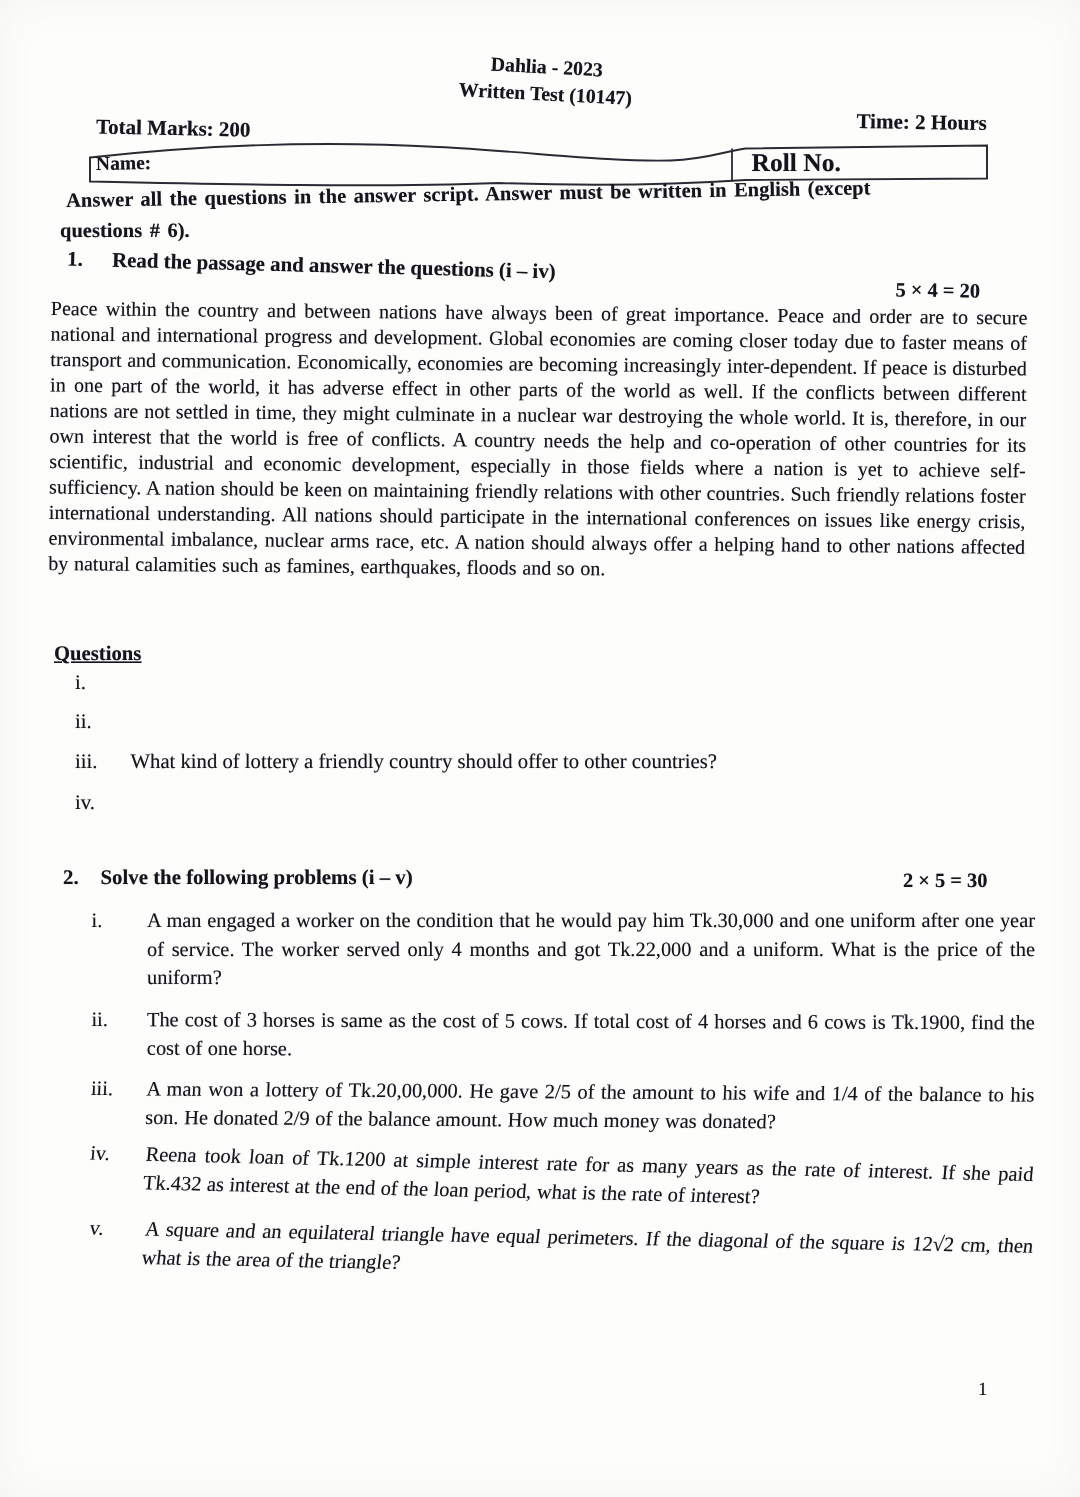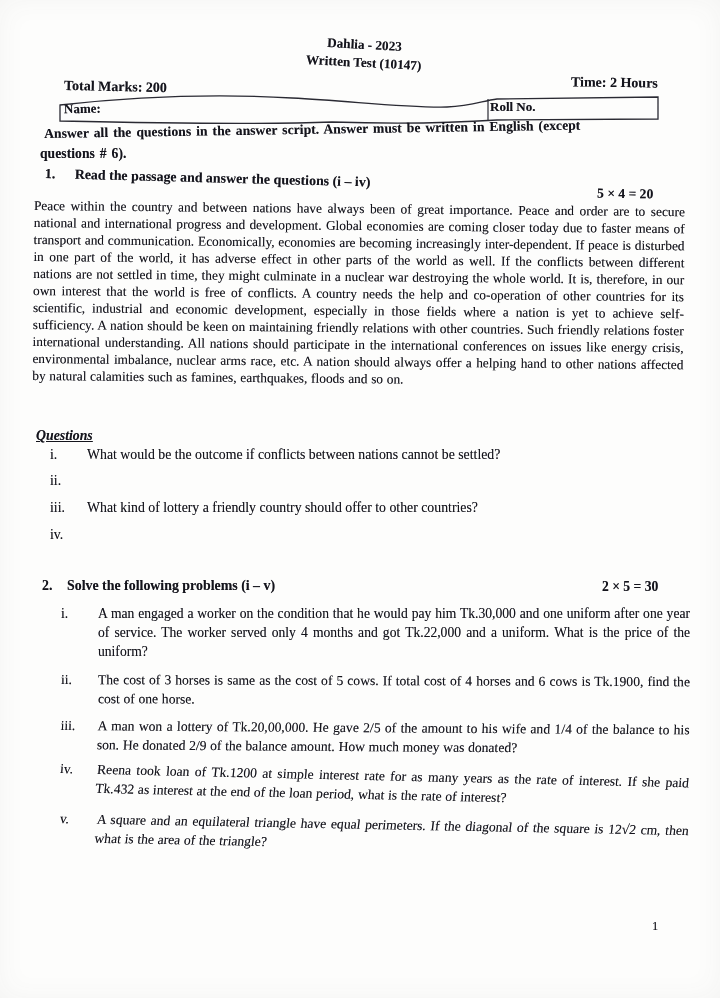--- a/index.html
+++ b/index.html
@@ -21,41 +21,41 @@
   .title{
     left:250px;top:36px;width:230px;
     text-align:center;font-size:13.2px;font-weight:bold;
     transform:rotate(3deg);transform-origin:50% 0;
     line-height:18px;
   }
   .total-marks{left:64px;top:79px;font-size:14px;font-weight:bold;transform:rotate(1.2deg);}
   .time{left:571px;top:75px;font-size:14px;font-weight:bold;transform:rotate(0.8deg);}
   .namebox{left:52px;top:92px;}
   .name-label{left:64px;top:101px;font-size:13px;font-weight:bold;transform:rotate(-1deg);}
-  .roll-label{left:490px;top:99px;font-size:13px;font-weight:bold;}
+  .roll-label{left:490px;top:99px;font-size:17px;font-weight:bold;padding-left:11px;}
   .instr{font-size:13.6px;font-weight:bold;white-space:nowrap;letter-spacing:0.05px;word-spacing:1.5px;}
   .instr.l1{left:44px;top:126px;transform:rotate(-0.9deg);transform-origin:0 0;}
   .instr.l2{left:40px;top:146px;}
   .sechead{font-size:13.9px;font-weight:bold;display:flex;transform-origin:0 0;}
   .sechead .num{display:inline-block;}
   .sec1head{left:45px;top:166px;transform:rotate(1.5deg);}
   .sec1head .num{width:30px;}
   .sec2head{left:42px;top:578px;}
   .sec2head .num{width:25px;}
   .marks{font-size:13.6px;font-weight:600;}
   .m1{left:597px;top:186px;transform:rotate(0.8deg);}
   .m2{left:602px;top:579px;}
   .passage{
     left:34px;top:197px;width:651px;
     font-size:13.35px;line-height:17px;
     text-align:justify;
     transform:rotate(0.55deg);transform-origin:0 0;
     word-spacing:0.4px;
   }
-  .qlabel{left:36px;top:428px;font-size:13.8px;font-weight:bold;text-decoration:underline;font-style:italic;}
+  .qlabel{left:36px;top:428px;font-size:13.8px;font-weight:bold;text-decoration:underline;}
   .qrow{left:50px;width:625px;display:flex;font-size:13.8px;}
   .qrow .num{flex:0 0 37px;}
   .prow{left:58px;width:632px;display:flex;font-size:13.6px;line-height:18.8px;transform-origin:0 0;}
   .prow .num{flex:0 0 37px;padding-left:3px;}
   .prow .ptext{flex:1;text-align:justify;word-spacing:0.3px;}
   .pagenum{left:652px;top:919px;font-size:12.5px;}
 </style>
 </head>
 <body>
 
@@ -85,21 +85,20 @@
     <span>Read the passage and answer the questions (i – iv)</span>
   </div>
   <div class="abs marks m1 ink">5 × 4 = 20</div>
 
   <div class="abs passage ink">Peace within the country and between nations have always been of great importance. Peace and order are to secure national and international progress and development. Global economies are coming closer today due to faster means of transport and communication. Economically, economies are becoming increasingly inter-dependent. If peace is disturbed in one part of the world, it has adverse effect in other parts of the world as well. If the conflicts between different nations are not settled in time, they might culminate in a nuclear war destroying the whole world. It is, therefore, in our own interest that the world is free of conflicts. A country needs the help and co-operation of other countries for its scientific, industrial and economic development, especially in those fields where a nation is yet to achieve self-sufficiency. A nation should be keen on maintaining friendly relations with other countries. Such friendly relations foster international understanding. All nations should participate in the international conferences on issues like energy crisis, environmental imbalance, nuclear arms race, etc. A nation should always offer a helping hand to other nations affected by natural calamities such as famines, earthquakes, floods and so on.</div>
 
   <div class="abs qlabel ink">Questions</div>
 
   <div class="abs qrow ink" style="top:447px;">
     <span class="num">i.</span>
-    <span>What would be the outcome if conflicts between nations cannot be settled?</span>
   </div>
   <div class="abs qrow ink" style="top:473px;">
     <span class="num">ii.</span>
   </div>
   <div class="abs qrow ink" style="top:500px;">
     <span class="num">iii.</span>
     <span>What kind of lottery a friendly country should offer to other countries?</span>
   </div>
   <div class="abs qrow ink" style="top:527px;">
     <span class="num">iv.</span>

